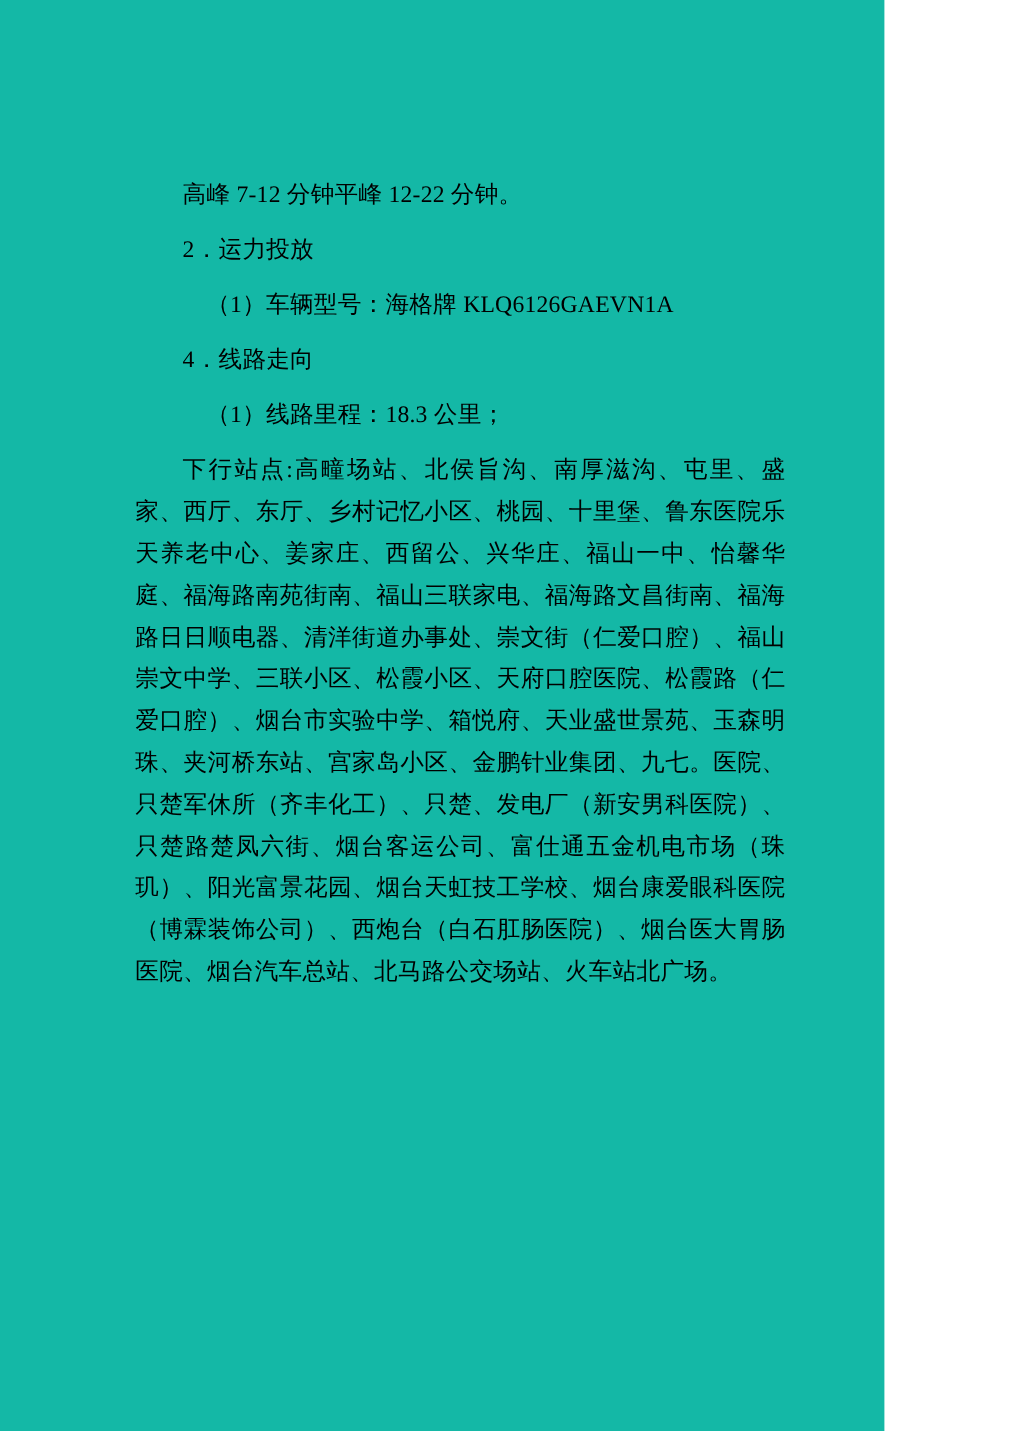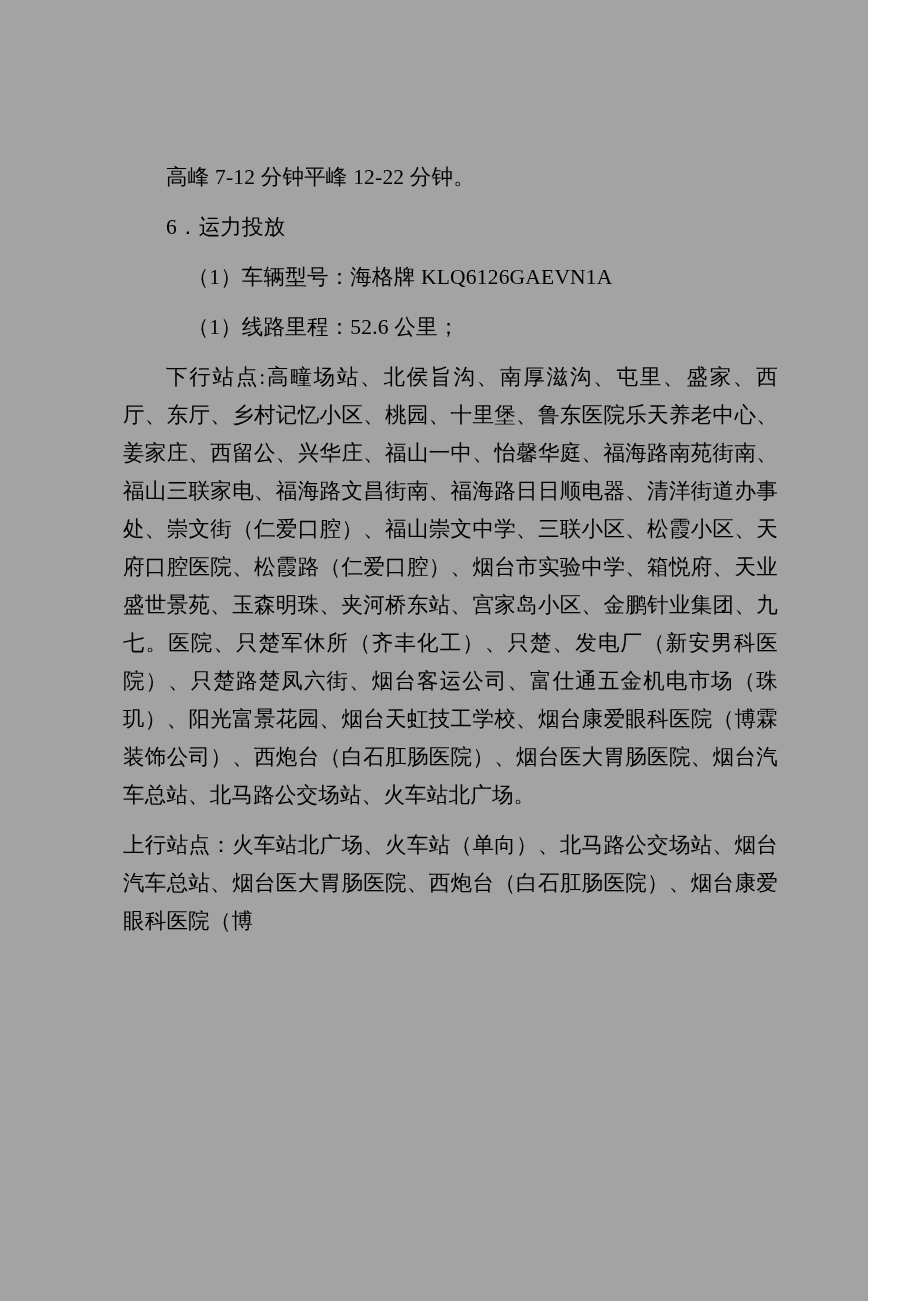--- a/index.html
+++ b/index.html
@@ -9,42 +9,42 @@
   }
   body {
     width: 920px;
     height: 1301px;
     color: #000000;
     font-family: "Liberation Serif", "DejaVu Serif", serif;
     overflow: hidden;
   }
   .page {
     box-sizing: border-box;
-    width: 868px;
+    width: 804px;
     height: 1301px;
     padding: 158px 90px 48px 123px;
-    background: #a3a3a3;
+    background: #14b8a6;
   }
   .content p {
     margin: 0 0 12px 0;
     font-size: 21.5px;
     line-height: 38px;
     text-align: justify;
     word-break: break-all;
     letter-spacing: 0.2px;
   }
   .indent-2 { text-indent: 2em; }
   .indent-3 { text-indent: 3em; }
   .no-indent { text-indent: 0; }
 </style>
 </head>
 <body>
 
 <div class="page">
   <div class="content">
     <p class="indent-2">高峰 7-12 分钟平峰 12-22 分钟。</p>
-    <p class="indent-2">6．运力投放</p>
+    <p class="indent-2">2．运力投放</p>
     <p class="indent-3">（1）车辆型号：海格牌 KLQ6126GAEVN1A</p>
-    <p class="indent-3">（1）线路里程：52.6 公里；</p>
+    <p class="indent-2">4．线路走向</p>
+    <p class="indent-3">（1）线路里程：18.3 公里；</p>
     <p class="indent-2">下行站点:高疃场站、北侯旨沟、南厚滋沟、屯里、盛家、西厅、东厅、乡村记忆小区、桃园、十里堡、鲁东医院乐天养老中心、姜家庄、西留公、兴华庄、福山一中、怡馨华庭、福海路南苑街南、福山三联家电、福海路文昌街南、福海路日日顺电器、清洋街道办事处、崇文街（仁爱口腔）、福山崇文中学、三联小区、松霞小区、天府口腔医院、松霞路（仁爱口腔）、烟台市实验中学、箱悦府、天业盛世景苑、玉森明珠、夹河桥东站、宫家岛小区、金鹏针业集团、九七。医院、只楚军休所（齐丰化工）、只楚、发电厂（新安男科医院）、只楚路楚凤六街、烟台客运公司、富仕通五金机电市场（珠玑）、阳光富景花园、烟台天虹技工学校、烟台康爱眼科医院（博霖装饰公司）、西炮台（白石肛肠医院）、烟台医大胃肠医院、烟台汽车总站、北马路公交场站、火车站北广场。</p>
-    <p class="no-indent">上行站点：火车站北广场、火车站（单向）、北马路公交场站、烟台汽车总站、烟台医大胃肠医院、西炮台（白石肛肠医院）、烟台康爱眼科医院（博</p>
   </div>
 </div>
 
 </body></html>

